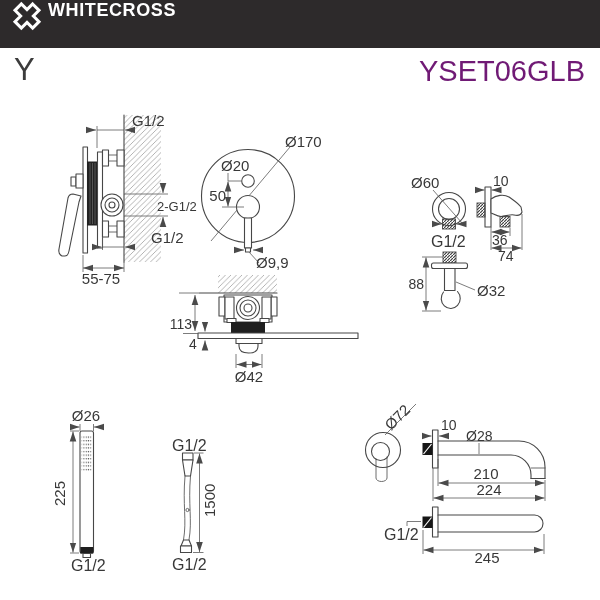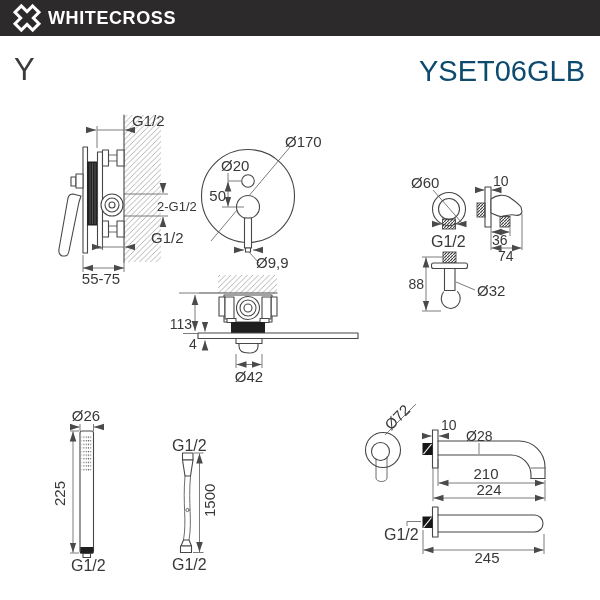--- a/index.html
+++ b/index.html
@@ -1,23 +1,23 @@
 <!DOCTYPE html>
 <html><head>
 <meta charset="utf-8">
 <style>
   html,body{margin:0;padding:0}
   body{width:600px;height:600px;background:#ffffff;position:relative;
        font-family:"Liberation Sans",sans-serif;overflow:hidden}
-  .topbar{position:absolute;top:0;left:0;width:600px;height:36px;background:#2d2a2b;
-          display:flex;align-items:center}
+  .topbar{position:absolute;top:0;left:0;width:600px;height:48px;background:#2d2a2b;
+          display:flex;align-items:flex-start}
   .logo{margin-left:11px}
   .brand{color:#ffffff;font-size:18px;font-weight:bold;letter-spacing:.6px;margin-left:5px}
   .series{position:absolute;top:52px;left:14px;font-size:31px;color:#3c3c3c}
-  .model{position:absolute;top:55px;right:15px;font-size:29px;color:#0c4a6e}
+  .model{position:absolute;top:55px;right:15px;font-size:29px;color:#701a75}
   svg.sheet{position:absolute;top:0;left:0}
   text{font-family:"Liberation Sans",sans-serif;fill:#383838}
   .f13{font-size:13px}.f14{font-size:14px}.f15{font-size:15px}.f16{font-size:16px}
   .ln{fill:none;stroke:#474747;stroke-width:1.1;stroke-linejoin:round;stroke-linecap:round}
   .lnw{fill:#ffffff;stroke:#474747;stroke-width:1.1;stroke-linejoin:round}
   .thin{stroke-width:.8}
   .dim{fill:none;stroke:#5a5a5a;stroke-width:.8}
 </style>
 </head>
 <body>

